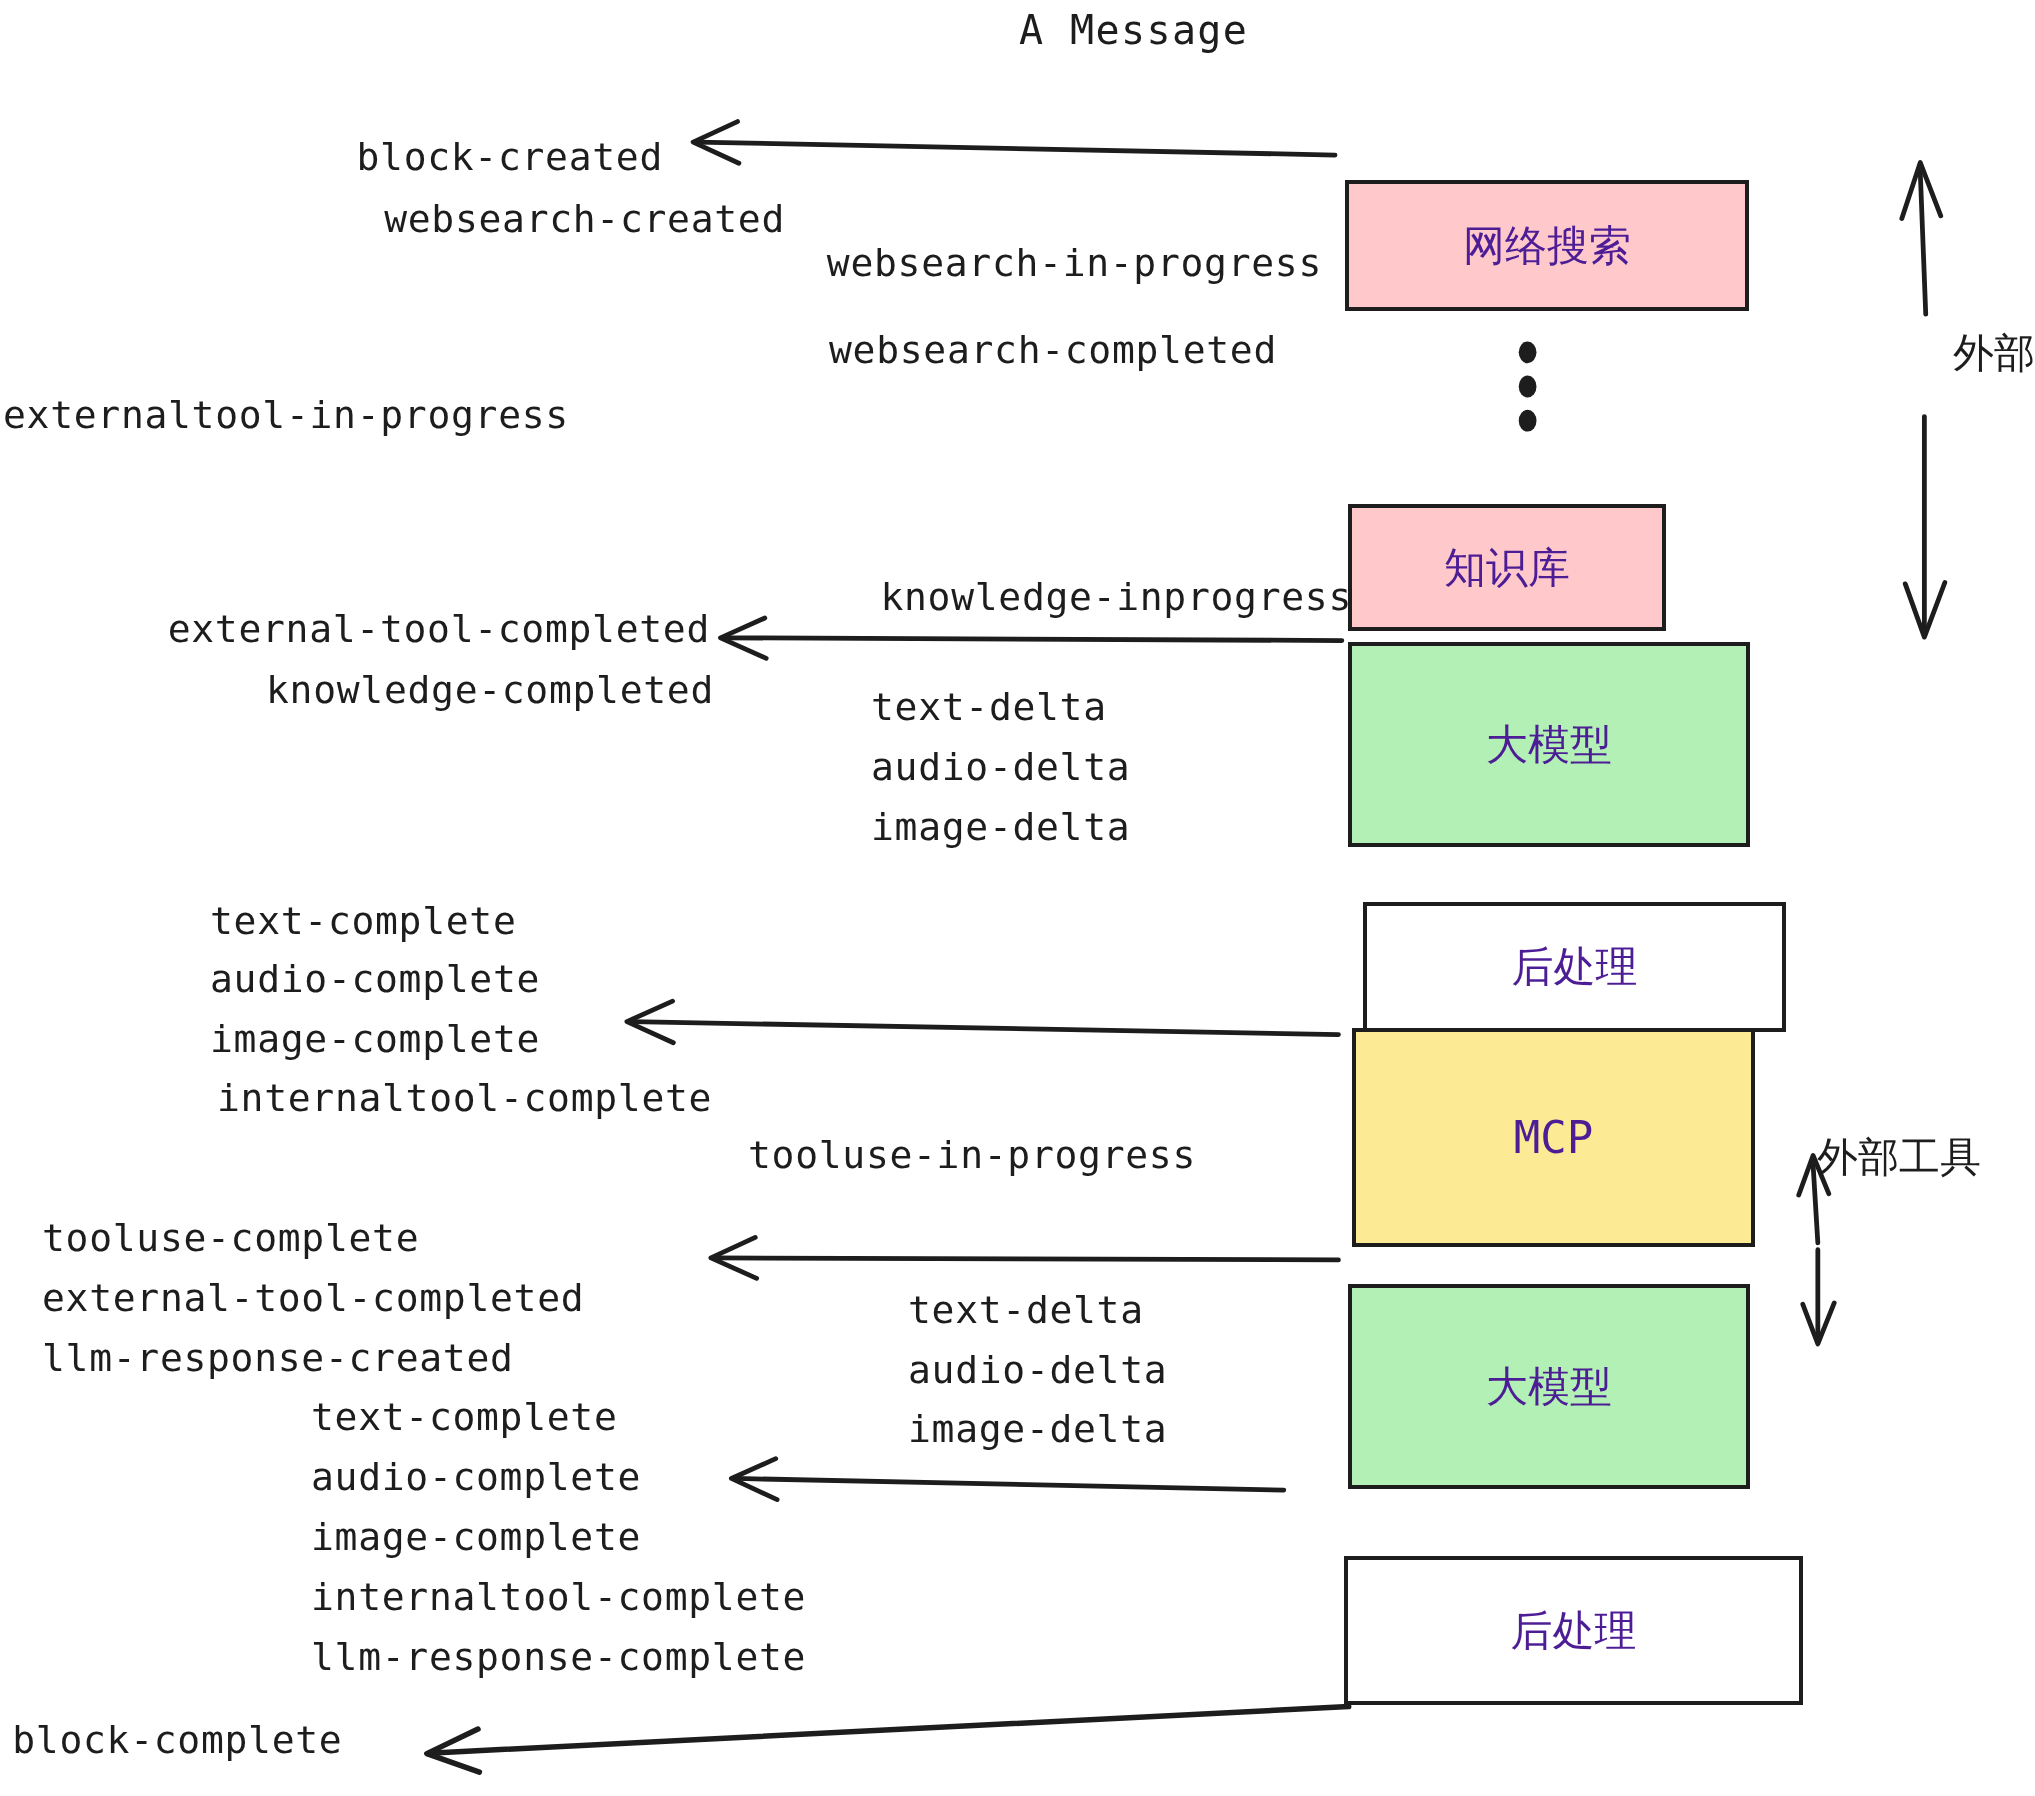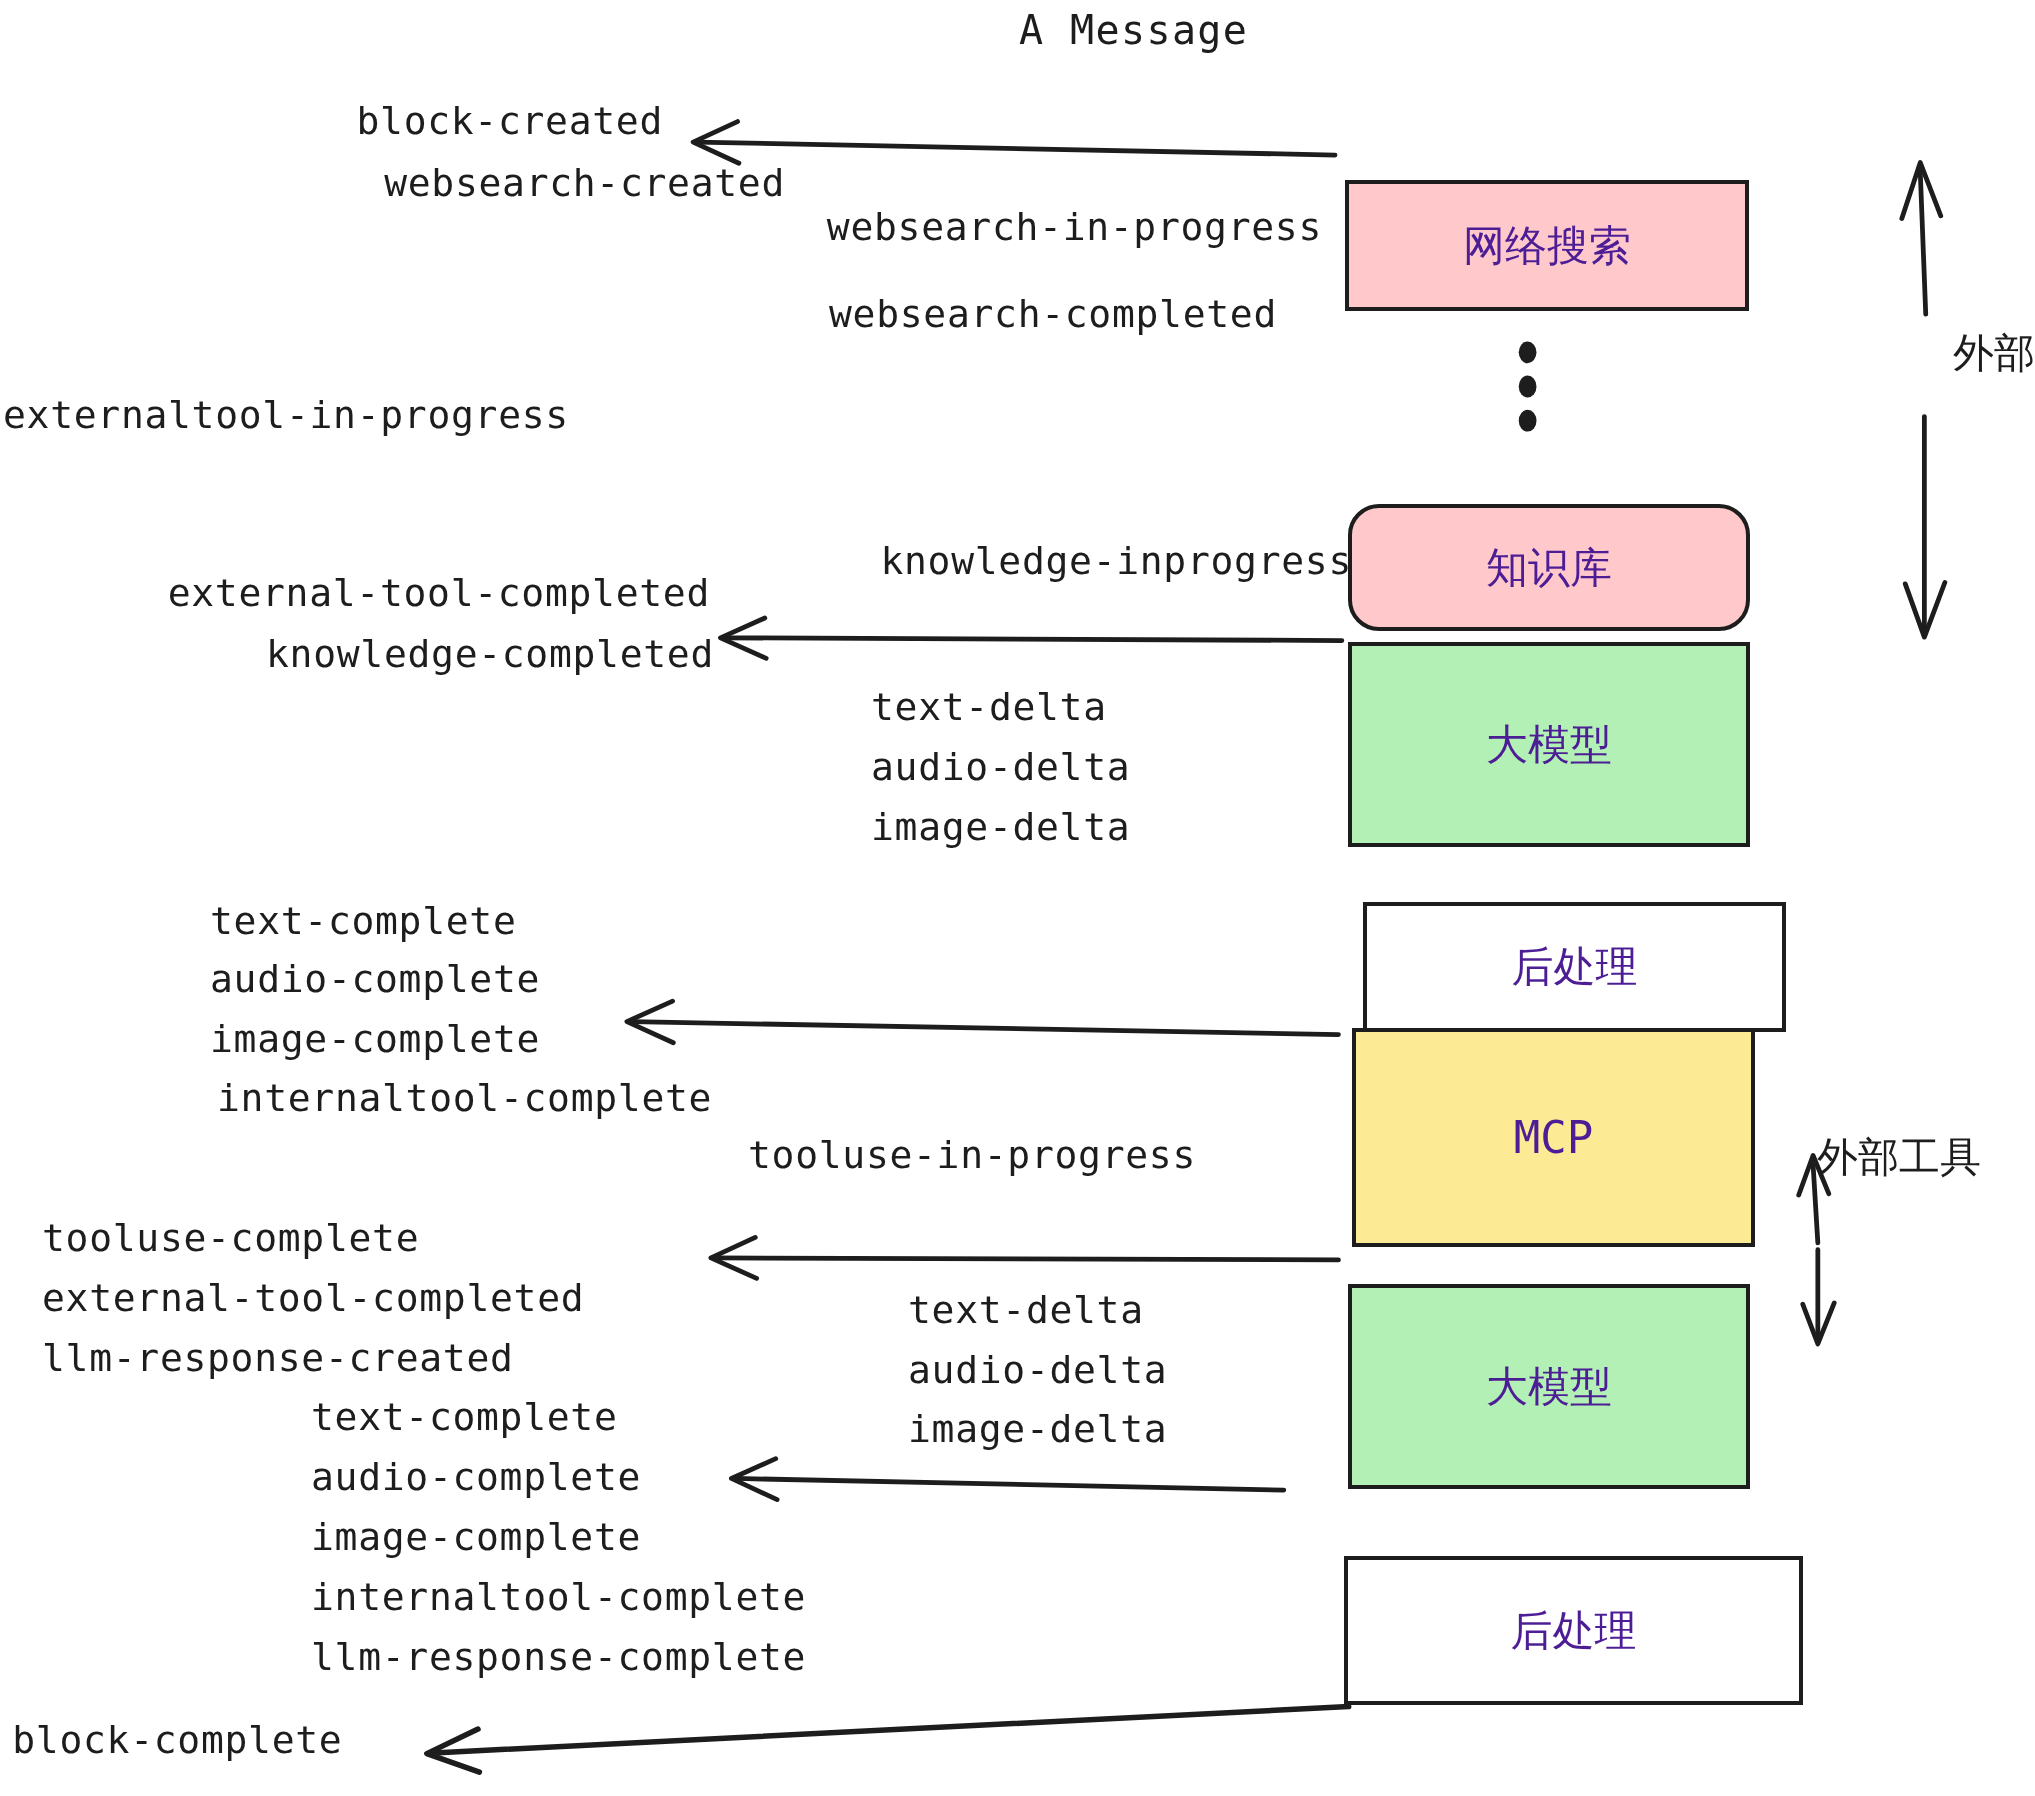--- a/index.html
+++ b/index.html
@@ -24,21 +24,21 @@
   
   .evt {
     position: absolute;
     font-family: "DejaVu Sans Mono", monospace;
     font-size: 38px;
     letter-spacing: 0.7px;
     color: #1d1d1d;
     white-space: nowrap;
     line-height: 1;
   }
-  .evt.right { transform: translateX(-100%); }
+  .evt.right { transform: translateX(-100%); margin-top: 36px; }
   .title {
     position: absolute;
     font-family: "DejaVu Sans Mono", monospace;
     font-size: 40px;
     letter-spacing: 1.4px;
     color: #1d1d1d;
     white-space: nowrap;
   }
   
   .node {
@@ -120,21 +120,21 @@
         <ellipse cx="2237" cy="616" rx="13" ry="16" fill="#1d1d1d"></ellipse>
       </g>
   </svg>
 
   <div class="title" style="left:979px; top:6.8px;margin-left:40px;">A Message</div>
 
   <div class="node" style="left:1345px; top:180px; width:404px; height:131px; background:#FFC9CB;">
     <span>网络搜索</span>
   </div>
 
-  <div class="node" style="left:1348px; top:504px; width:402px; height:127px; background:#FFC9CB;border-radius:31px;">
+  <div class="node" style="left:1348px; top:504px; width:318px; height:127px; background:#FFC9CB;">
     <span>知识库</span>
   </div>
 
   <div class="node" style="left:1348px; top:642px; width:402px; height:205px; background:#B2F0B6;">
     <span>大模型</span>
   </div>
 
   <div class="node" style="left:1363px; top:902px; width:423px; height:130px; background:#FFFFFF;">
     <span>后处理</span>
   </div>

